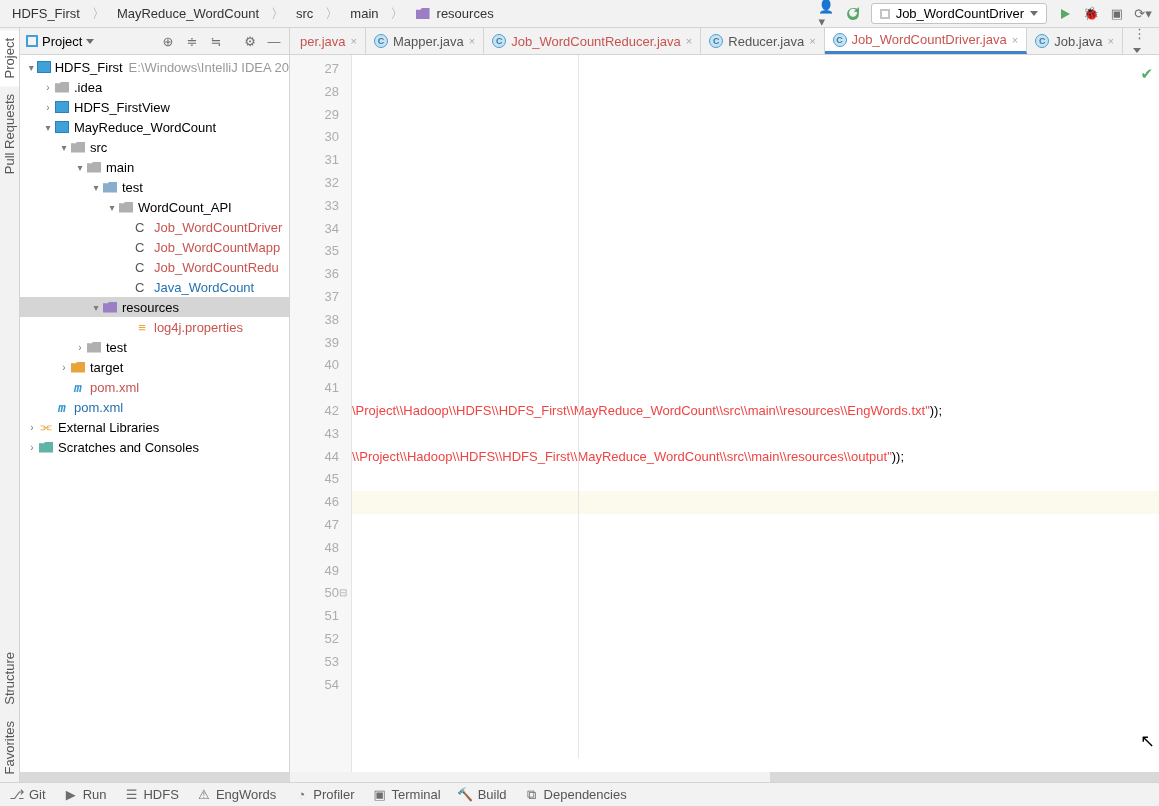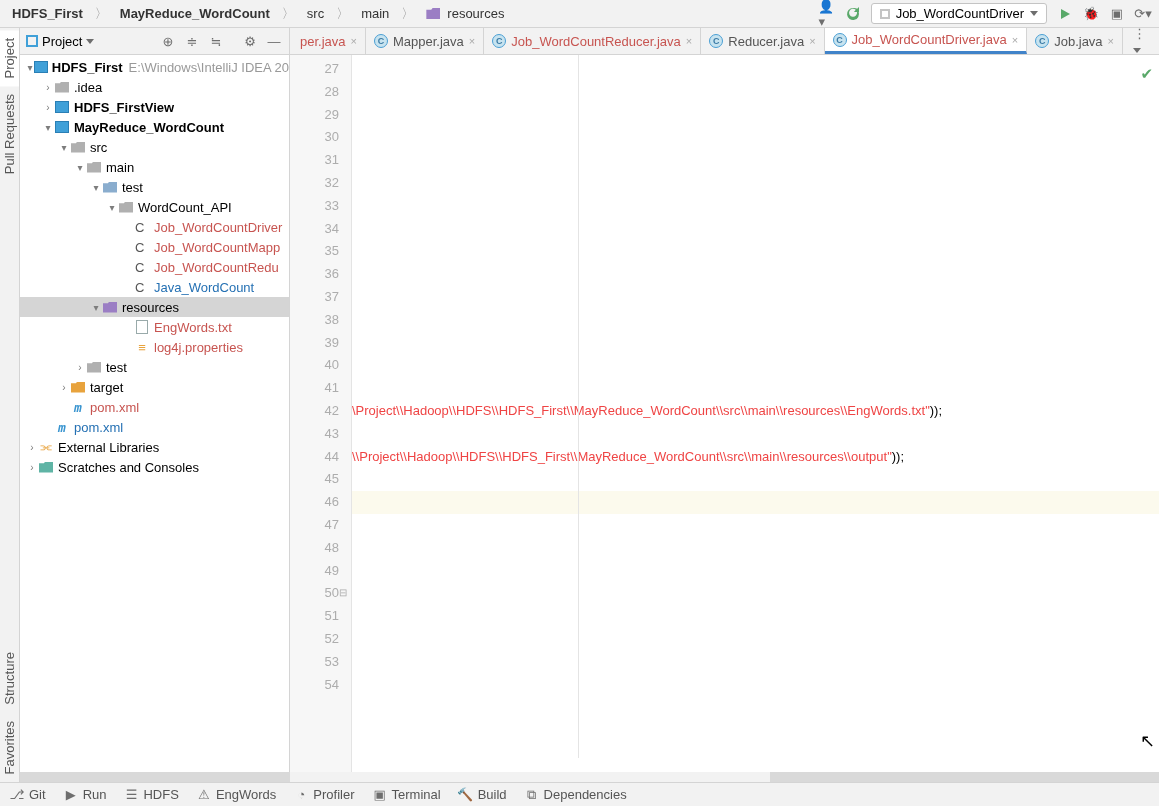--- a/index.html
+++ b/index.html
@@ -32,21 +32,21 @@
 .pw-header .title .sq { width:12px;height:12px;border:2px solid #40a0d8;display:inline-block;}
 .pw-header .spacer{flex:1;}
 .pw-header .btn{width:18px;height:18px;color:#6e6e6e;display:inline-flex;align-items:center;justify-content:center;}
 .pw-tree { flex:1; overflow:hidden; padding:2px 0; }
 .tree-row { display:flex; align-items:center; height:20px; padding-left:6px; white-space:nowrap; }
 .tree-row.sel { background:#d5d5d5; }
 .tree-row .arrow { width:12px; display:inline-flex; justify-content:center; color:#7d7d7d; font-size:10px; }
 .tree-row .fico { width:16px; height:14px; display:inline-flex; align-items:center; justify-content:center; margin-right:4px; }
 .tree-row .label { color:#000; }
 .tree-row .dim { color:#999; margin-left:6px; }
-.bold { font-weight:bold; }
+.bold { font-weight:normal; }
 .indent-1{padding-left:22px;} .indent-2{padding-left:38px;} .indent-3{padding-left:54px;}
 .indent-4{padding-left:70px;} .indent-5{padding-left:86px;} .indent-6{padding-left:102px;}
 .c-orange{color:#c75450 !important;} .c-blue{color:#2470b3 !important;}
 
 
 .editor { position:absolute; left:290px; top:28px; right:0; height:754px; display:flex; flex-direction:column; }
 .tabs { height:27px; background:#f2f2f2; border-bottom:1px solid #d4d4d4; display:flex; align-items:center; overflow:hidden; padding-left:2px; }
 .tab { height:26px; padding:0 8px; display:flex; align-items:center; gap:5px; border-right:1px solid #d4d4d4; color:#555; }
 .tab.orange .tname{ color:#c75450; }
 .tab.active { background:#fff; border-bottom:3px solid #4083c9; }
@@ -242,27 +242,20 @@
           <span class="tab cico" style="width:14px;height:14px;padding:0;border:none;">C</span>
         </span>
         <span class="label c-blue">Java_WordCount</span>
       </div>
     <div class="tree-row indent-4 sel">
         <span class="arrow">▾</span>
         <span class="fico">
           <span class="folder-purple"></span>
         </span>
         <span class="label">resources</span>
-      </div>
-    <div class="tree-row indent-6">
-        <span class="arrow"></span>
-        <span class="fico">
-          <span class="file-txt"></span>
-        </span>
-        <span class="label c-orange">EngWords.txt</span>
       </div>
     <div class="tree-row indent-6">
         <span class="arrow"></span>
         <span class="fico" style="color:#e8a33d;">≡</span>
         <span class="label c-orange">log4j.properties</span>
       </div>
     <div class="tree-row indent-3">
         <span class="arrow">›</span>
         <span class="fico">
           <span class="folder-gray"></span>

